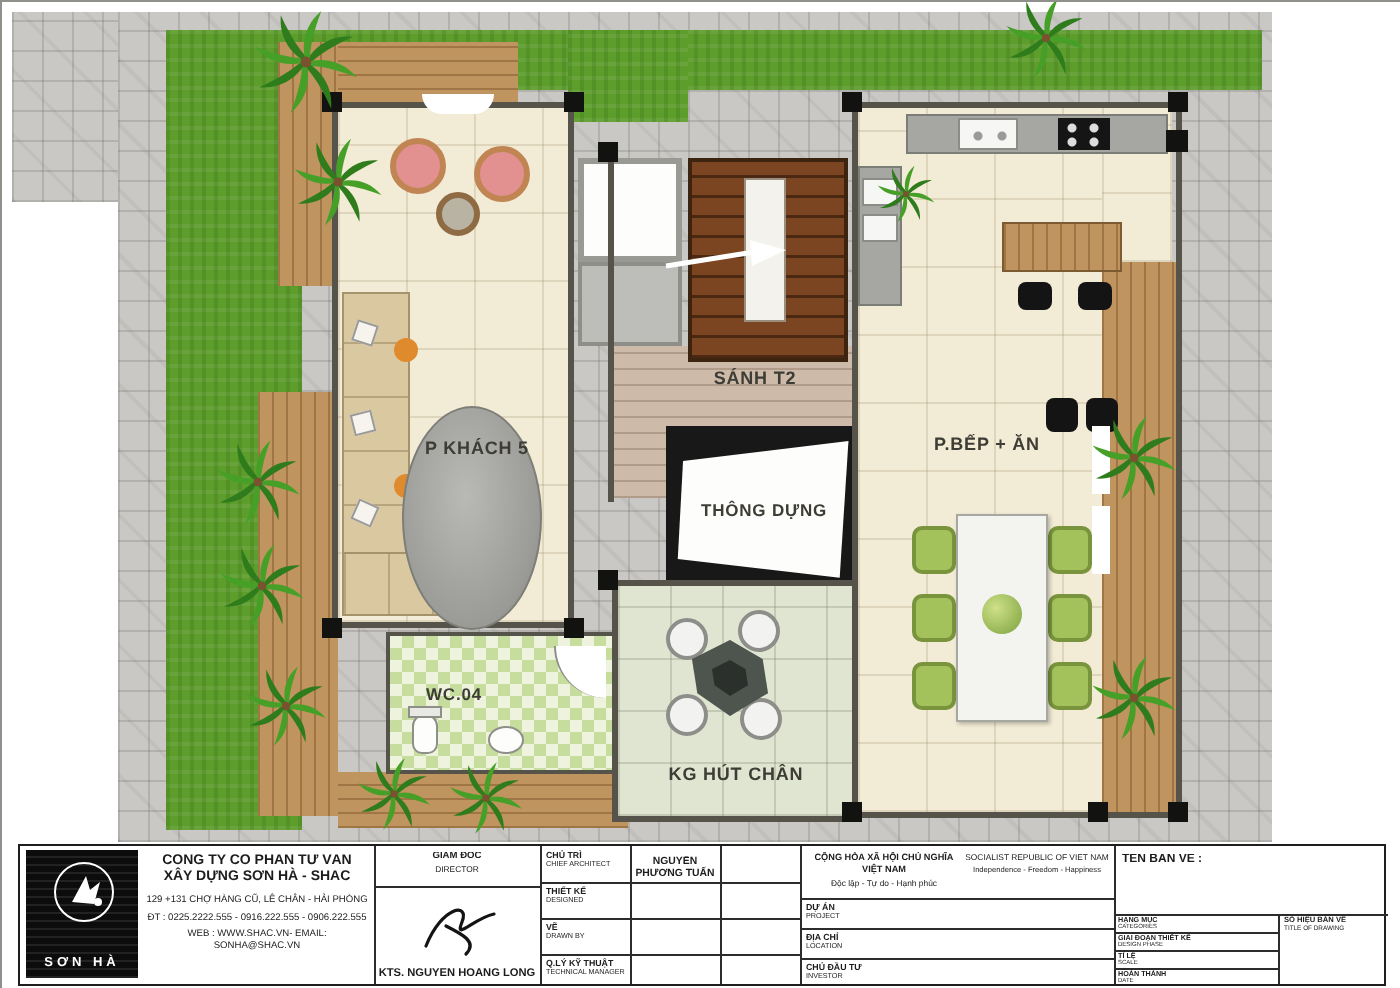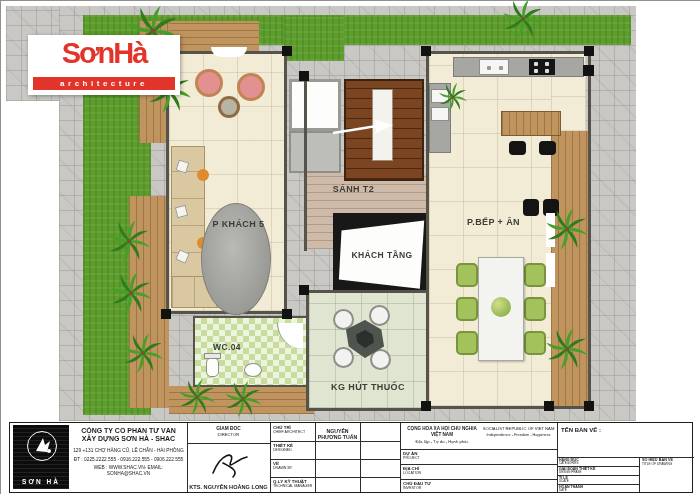--- a/index.html
+++ b/index.html
@@ -109,25 +109,25 @@
   <div class="abs" style="left:288px;top:130px;width:52px;height:42px;background:#bdbdb9;border:2px solid #8f8f89"></div>
 
   <div class="abs hallwood" style="left:306px;top:172px;width:124px;height:76px"></div>
   <div class="abs" style="left:303px;top:75px;width:3px;height:175px;background:#55534a"></div>
   <div class="abs stairs" style="left:343px;top:78px;width:80px;height:102px;border:2px solid #3c2410"></div>
   <div class="abs" style="left:371px;top:88px;width:21px;height:72px;background:#f4f2ec;border:1px solid #9a8f7e"></div>
   <svg class="abs" style="left:330px;top:112px;width:70px;height:26px">
     <path d="M2 20 L46 13" stroke="#ffffff" stroke-width="2.5" fill="none"></path>
     <path d="M44 7 L62 12 L45 20 Z" fill="#ffffff"></path>
   </svg>
-  <div class="abs lbl" style="left:310px;top:183px;width:85px">SÁNH T2</div>
+  <div class="abs lbl" style="left:334px;top:183px;width:85px">SÁNH T2</div>
 
   <div class="abs" style="left:332px;top:212px;width:98px;height:84px;background:#181818">
     <div class="abs" style="left:5px;top:6px;right:5px;bottom:6px;background:#fdfdfb;clip-path:polygon(4% 16%,98% 2%,93% 97%,1% 84%);display:flex;align-items:center;justify-content:center">
-      <span class="lbl" style="font-size:8.5px">KHÁCH TẦNG</span>
+      <span class="lbl" style="font-size:8.5px">THÔNG DỰNG</span>
     </div>
   </div>
 
   <div class="abs cream" style="left:428px;top:53px;width:122px;height:352px"></div>
   <div class="abs cream" style="left:550px;top:53px;width:35px;height:77px"></div>
   <div class="abs wall" style="left:425px;top:50px;width:165px;height:358px;background:transparent"></div>
   <div class="abs" style="left:452px;top:56px;width:131px;height:20px;background:#a6a6a2;border:1px solid #7c7c78"></div>
   <div class="abs" style="left:478px;top:58px;width:30px;height:16px;background:#f6f6f4;border:1px solid #8b8b87;background-image:radial-gradient(circle at 9px 8px,#9a9a96 2px,transparent 2.5px),radial-gradient(circle at 21px 8px,#9a9a96 2px,transparent 2.5px)"></div>
   <div class="abs" style="left:528px;top:58px;width:26px;height:16px;background:#151515;background-image:radial-gradient(circle at 7px 5px,#ddd 2px,transparent 2.5px),radial-gradient(circle at 18px 5px,#ddd 2px,transparent 2.5px),radial-gradient(circle at 7px 12px,#ddd 2px,transparent 2.5px),radial-gradient(circle at 18px 12px,#ddd 2px,transparent 2.5px)"></div>
   <div class="abs" style="left:428px;top:82px;width:22px;height:70px;background:#a6a6a2;border:1px solid #7c7c78"></div>
@@ -158,21 +158,21 @@
   <div class="abs" style="left:276px;top:322px;width:26px;height:26px;background:#fff;border-left:1px solid #8f8f89;border-radius:0 0 0 100%"></div>
   <div class="abs lbl" style="left:196px;top:341px;width:60px;font-size:8.5px">WC.04</div>
 
   <div class="abs tileg wall" style="left:305px;top:289px;width:123px;height:121px"></div>
   <div class="abs greychair" style="left:332px;top:308px;width:21px;height:21px"></div>
   <div class="abs greychair" style="left:368px;top:304px;width:21px;height:21px"></div>
   <div class="abs greychair" style="left:332px;top:346px;width:21px;height:21px"></div>
   <div class="abs greychair" style="left:369px;top:348px;width:21px;height:21px"></div>
   <div class="abs" style="left:345px;top:319px;width:38px;height:38px;background:#4e544e;clip-path:polygon(50% 0,93% 25%,100% 70%,50% 100%,7% 70%,0 25%);box-shadow:0 0 0 6px rgba(60,66,60,.25)"></div>
   <div class="abs" style="left:355px;top:329px;width:18px;height:18px;background:#2c302c;clip-path:polygon(50% 0,93% 25%,100% 70%,50% 100%,7% 70%,0 25%)"></div>
-  <div class="abs lbl" style="left:312px;top:381px;width:110px">KG HÚT THUỐC</div>
+  <div class="abs lbl" style="left:312px;top:381px;width:110px">KG HÚT CHÂN</div>
 
   <div class="abs col" style="left:160px;top:45px;width:10px;height:10px"></div>
   <div class="abs col" style="left:281px;top:45px;width:10px;height:10px"></div>
   <div class="abs col" style="left:160px;top:308px;width:10px;height:10px"></div>
   <div class="abs col" style="left:281px;top:308px;width:10px;height:10px"></div>
   <div class="abs col" style="left:420px;top:45px;width:10px;height:10px"></div>
   <div class="abs col" style="left:583px;top:45px;width:10px;height:10px"></div>
   <div class="abs col" style="left:582px;top:64px;width:11px;height:11px"></div>
   <div class="abs col" style="left:420px;top:400px;width:10px;height:10px"></div>
   <div class="abs col" style="left:543px;top:400px;width:10px;height:10px"></div>
@@ -208,24 +208,20 @@
       <use href="#palm"></use>
     </svg>
   <svg class="abs palm" viewBox="-30 -30 60 60" style="left:501px;top:-3px;width:42px;height:42px">
       <use href="#palm"></use>
     </svg>
   <svg class="abs palm" viewBox="-30 -30 60 60" style="left:437px;top:81px;width:30px;height:30px">
       <use href="#palm"></use>
     </svg>
 
 
-  <div class="abs logo">
-    <div class="brand">SơnHà</div>
-    <div class="bar">architecture</div>
-  </div>
 
 
   <div class="abs tb">
 
     <div class="v" style="left:177px"></div>
     <div class="v" style="left:260px"></div>
     <div class="v" style="left:305px"></div>
     <div class="v" style="left:350px"></div>
     <div class="v" style="left:390px"></div>
     <div class="v" style="left:547px"></div>

